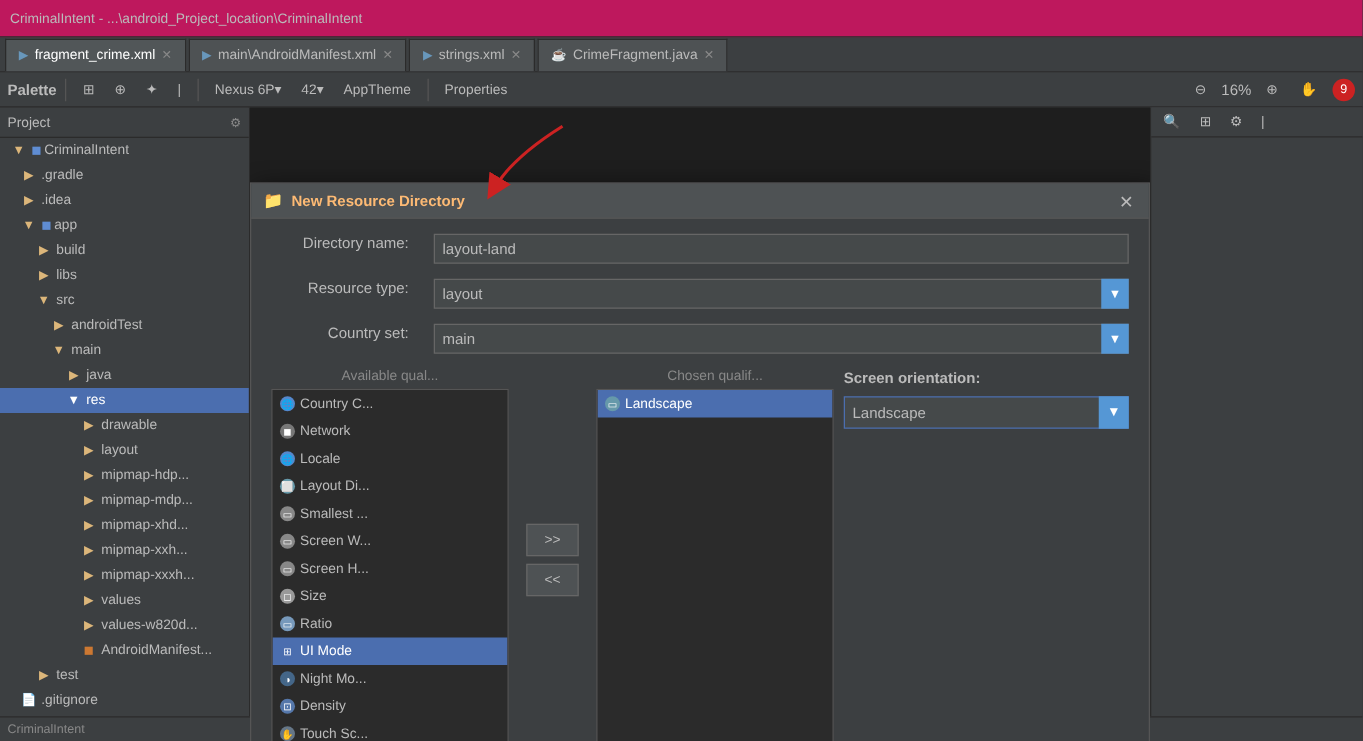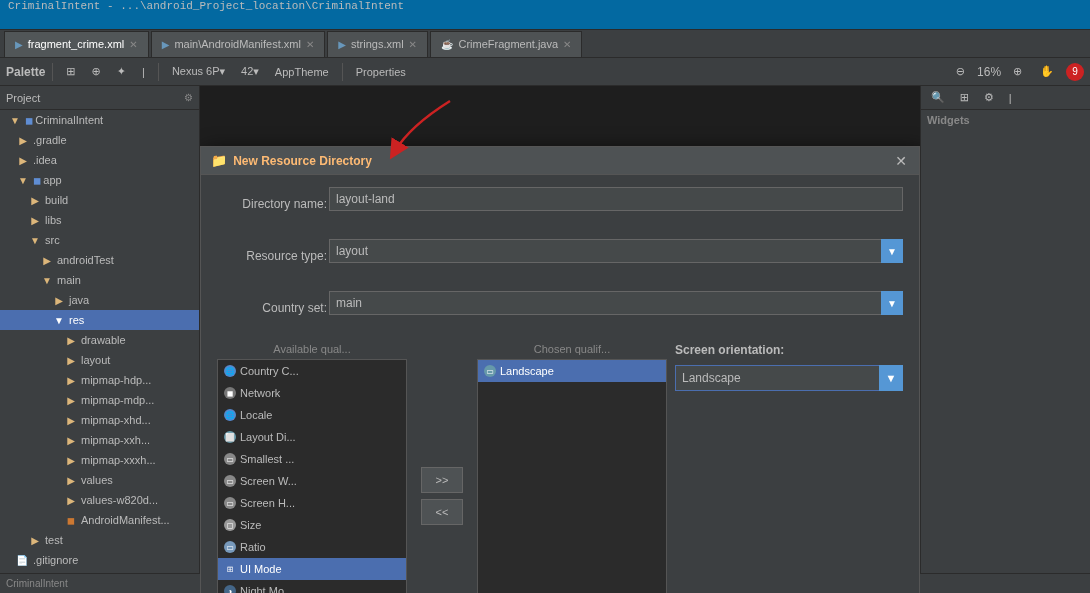--- a/index.html
+++ b/index.html
@@ -18,27 +18,26 @@
     .ide-bg {
       width: 100%;
       height: 100%;
       background: #3c3f41;
       position: relative;
     }
 
     
     .top-bar {
       height: 30px;
-      background: #0369a1;
+      background: #be185d;
       border-bottom: 1px solid #2b2b2b;
       display: flex;
-      align-items: flex-start;
+      align-items: center;
       padding: 0 8px;
       gap: 6px;
-      font-family: Liberation Mono, monospace;
     }
     .tab-bar {
       height: 28px;
       background: #3c3f41;
       display: flex;
       align-items: center;
       border-bottom: 1px solid #2b2b2b;
       padding-left: 4px;
       gap: 2px;
     }
@@ -213,23 +212,23 @@
       font-size: 14px;
       display: flex;
       align-items: center;
       justify-content: center;
     }
     .dialog-body {
       padding: 12px 16px;
     }
     .form-row {
       display: flex;
-      align-items: flex-end;
-      margin-bottom: 28px;
-      gap: 2px;
+      align-items: flex-start;
+      margin-bottom: 12px;
+      gap: 20px;
     }
     .form-label {
       width: 110px;
       font-size: 12px;
       color: #bbbbbb;
       text-align: right;
       flex-shrink: 0;
     }
     .form-input {
       flex: 1;
@@ -746,23 +745,20 @@
 
     </div>
 
     <div class="palette-panel">
       <div class="palette-toolbar">
         <button class="toolbar-btn" style="font-size:11px;">🔍</button>
         <button class="toolbar-btn" style="font-size:11px;">⊞</button>
         <button class="toolbar-btn" style="font-size:11px;">⚙</button>
         <button class="toolbar-btn" style="font-size:11px;">|</button>
       </div>
-      <div class="palette-section">
-        <span>Widgets</span>
-      </div>
     </div>
 
   </div>
 
   <div class="status-bar">
     <span>CriminalIntent</span>
   </div>
 
 </div>
 

